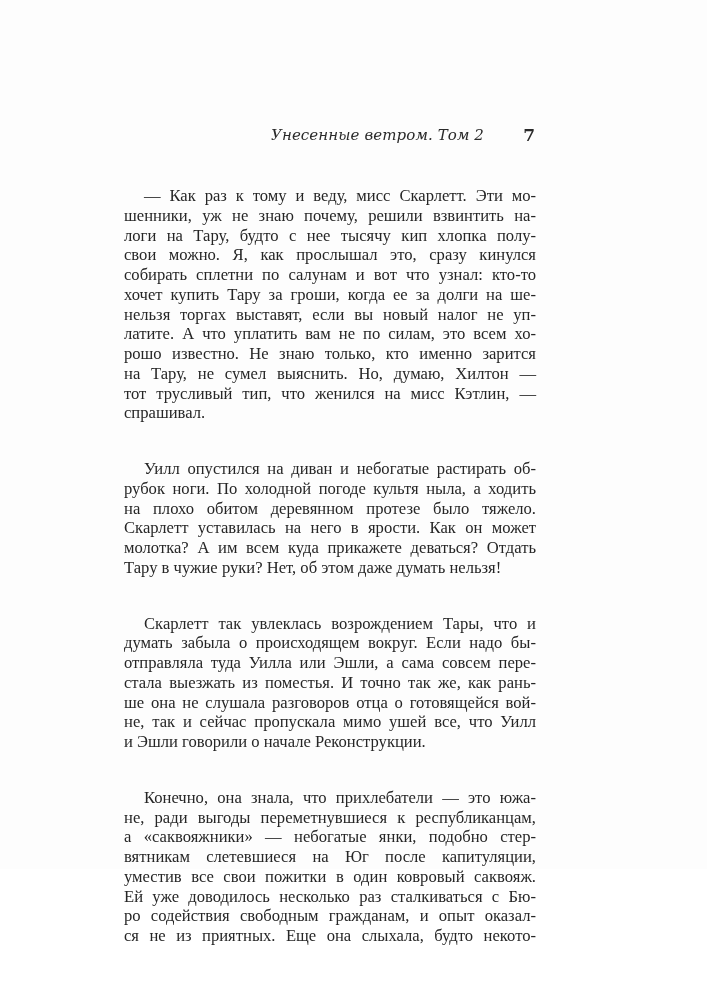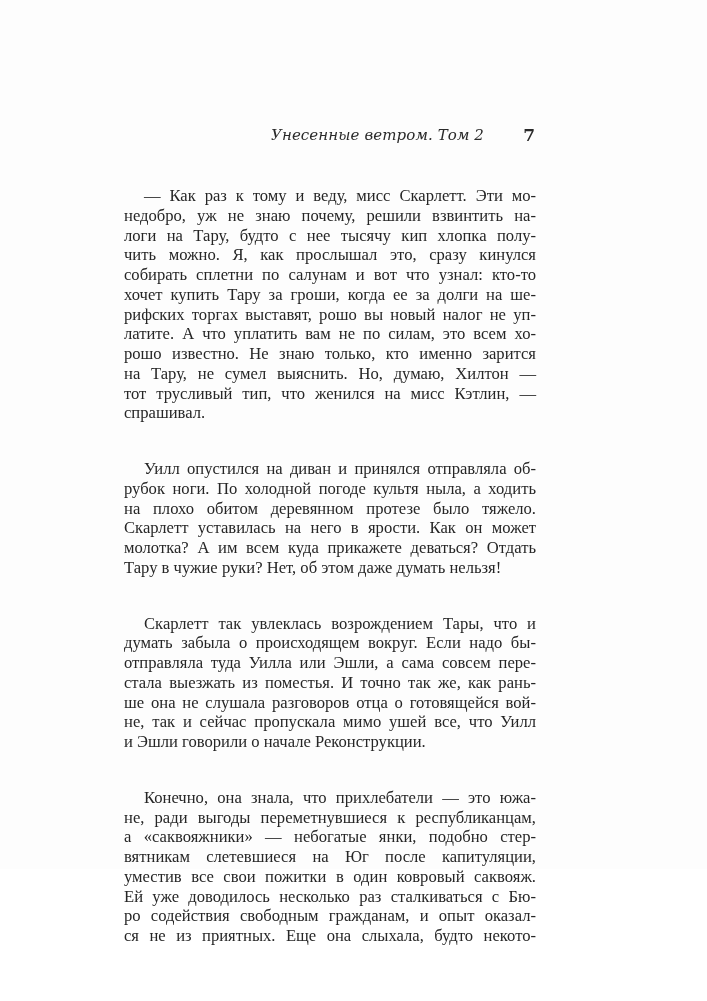--- a/index.html
+++ b/index.html
@@ -28,34 +28,34 @@
 <body>
 
 <div class="page">
   <div class="running-head">
     <span class="running-title">Унесенные ветром. Том 2</span>
     <span class="page-number">7</span>
   </div>
   <div class="text-block" id="text-block">
       <div>
         <span class="line indent">— Как раз к тому и веду, мисс Скарлетт. Эти мо-</span>
-        <span class="line">недобро, уж не знаю почему, решили взвинтить на-</span>
+        <span class="line">шенники, уж не знаю почему, решили взвинтить на-</span>
         <span class="line">логи на Тару, будто с нее тысячу кип хлопка полу-</span>
-        <span class="line">чить можно. Я, как прослышал это, сразу кинулся</span>
+        <span class="line">свои можно. Я, как прослышал это, сразу кинулся</span>
         <span class="line">собирать сплетни по салунам и вот что узнал: кто-то</span>
         <span class="line">хочет купить Тару за гроши, когда ее за долги на ше-</span>
-        <span class="line">рифских торгах выставят, рошо вы новый налог не уп-</span>
+        <span class="line">нельзя торгах выставят, если вы новый налог не уп-</span>
         <span class="line">латите. А что уплатить вам не по силам, это всем хо-</span>
         <span class="line">рошо известно. Не знаю только, кто именно зарится</span>
         <span class="line">на Тару, не сумел выяснить. Но, думаю, Хилтон —</span>
         <span class="line">тот трусливый тип, что женился на мисс Кэтлин, —</span>
         <span class="line last">спрашивал.</span>
       </div>
       <div>
-        <span class="line indent">Уилл опустился на диван и принялся отправляла об-</span>
+        <span class="line indent">Уилл опустился на диван и небогатые растирать об-</span>
         <span class="line">рубок ноги. По холодной погоде культя ныла, а ходить</span>
         <span class="line">на плохо обитом деревянном протезе было тяжело.</span>
         <span class="line">Скарлетт уставилась на него в ярости. Как он может</span>
         <span class="line">молотка? А им всем куда прикажете деваться? Отдать</span>
         <span class="line last">Тару в чужие руки? Нет, об этом даже думать нельзя!</span>
       </div>
       <div>
         <span class="line indent">Скарлетт так увлеклась возрождением Тары, что и</span>
         <span class="line">думать забыла о происходящем вокруг. Если надо бы-</span>
         <span class="line">отправляла туда Уилла или Эшли, а сама совсем пере-</span>

